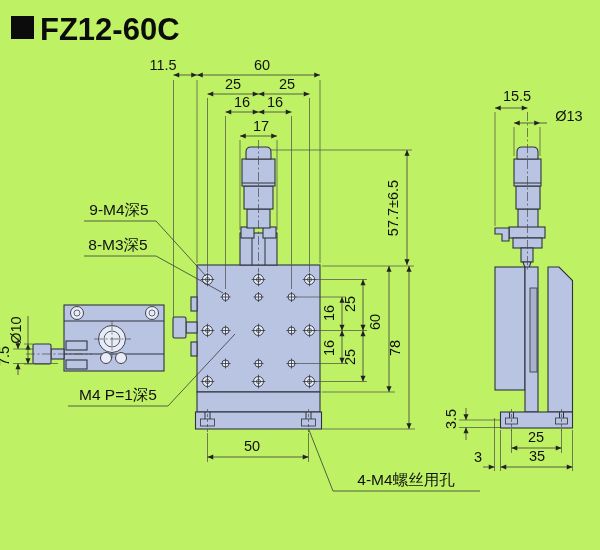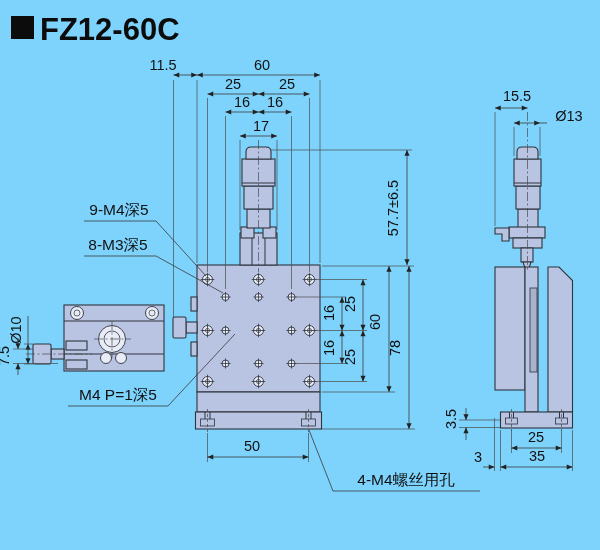--- a/index.html
+++ b/index.html
@@ -1,16 +1,16 @@
 <!DOCTYPE html>
 <html><head>
 <meta charset="utf-8">
 <style>
   html,body{margin:0;padding:0;background:#ededeb;}
-  .wrap{width:600px;height:550px;background:#7dd3fc;position:relative;overflow:hidden;}
+  .wrap{width:600px;height:550px;background:#bef264;position:relative;overflow:hidden;}
   svg{display:block;font-family:"Liberation Sans",sans-serif;}
   .part{fill:#b9c4e3;stroke:#2f333c;stroke-width:1.1;}
   .partln{stroke:#2f333c;stroke-width:1;fill:none;}
   .hole{fill:#e8ecf6;stroke:#2f333c;stroke-width:0.9;}
   .cross{stroke:#2f333c;stroke-width:0.8;}
   .dimln{stroke:#3a3a3a;stroke-width:0.8;fill:none;}
   .extln{stroke:#4a4a4a;stroke-width:0.7;fill:none;}
   .cl{stroke:#4a4a4a;stroke-width:0.7;fill:none;stroke-dasharray:9 2.5 2 2.5;}
   .dash{stroke:#4a4a4a;stroke-width:0.7;fill:none;stroke-dasharray:3 2;}
   .dim{font-size:14.5px;fill:#111;}

